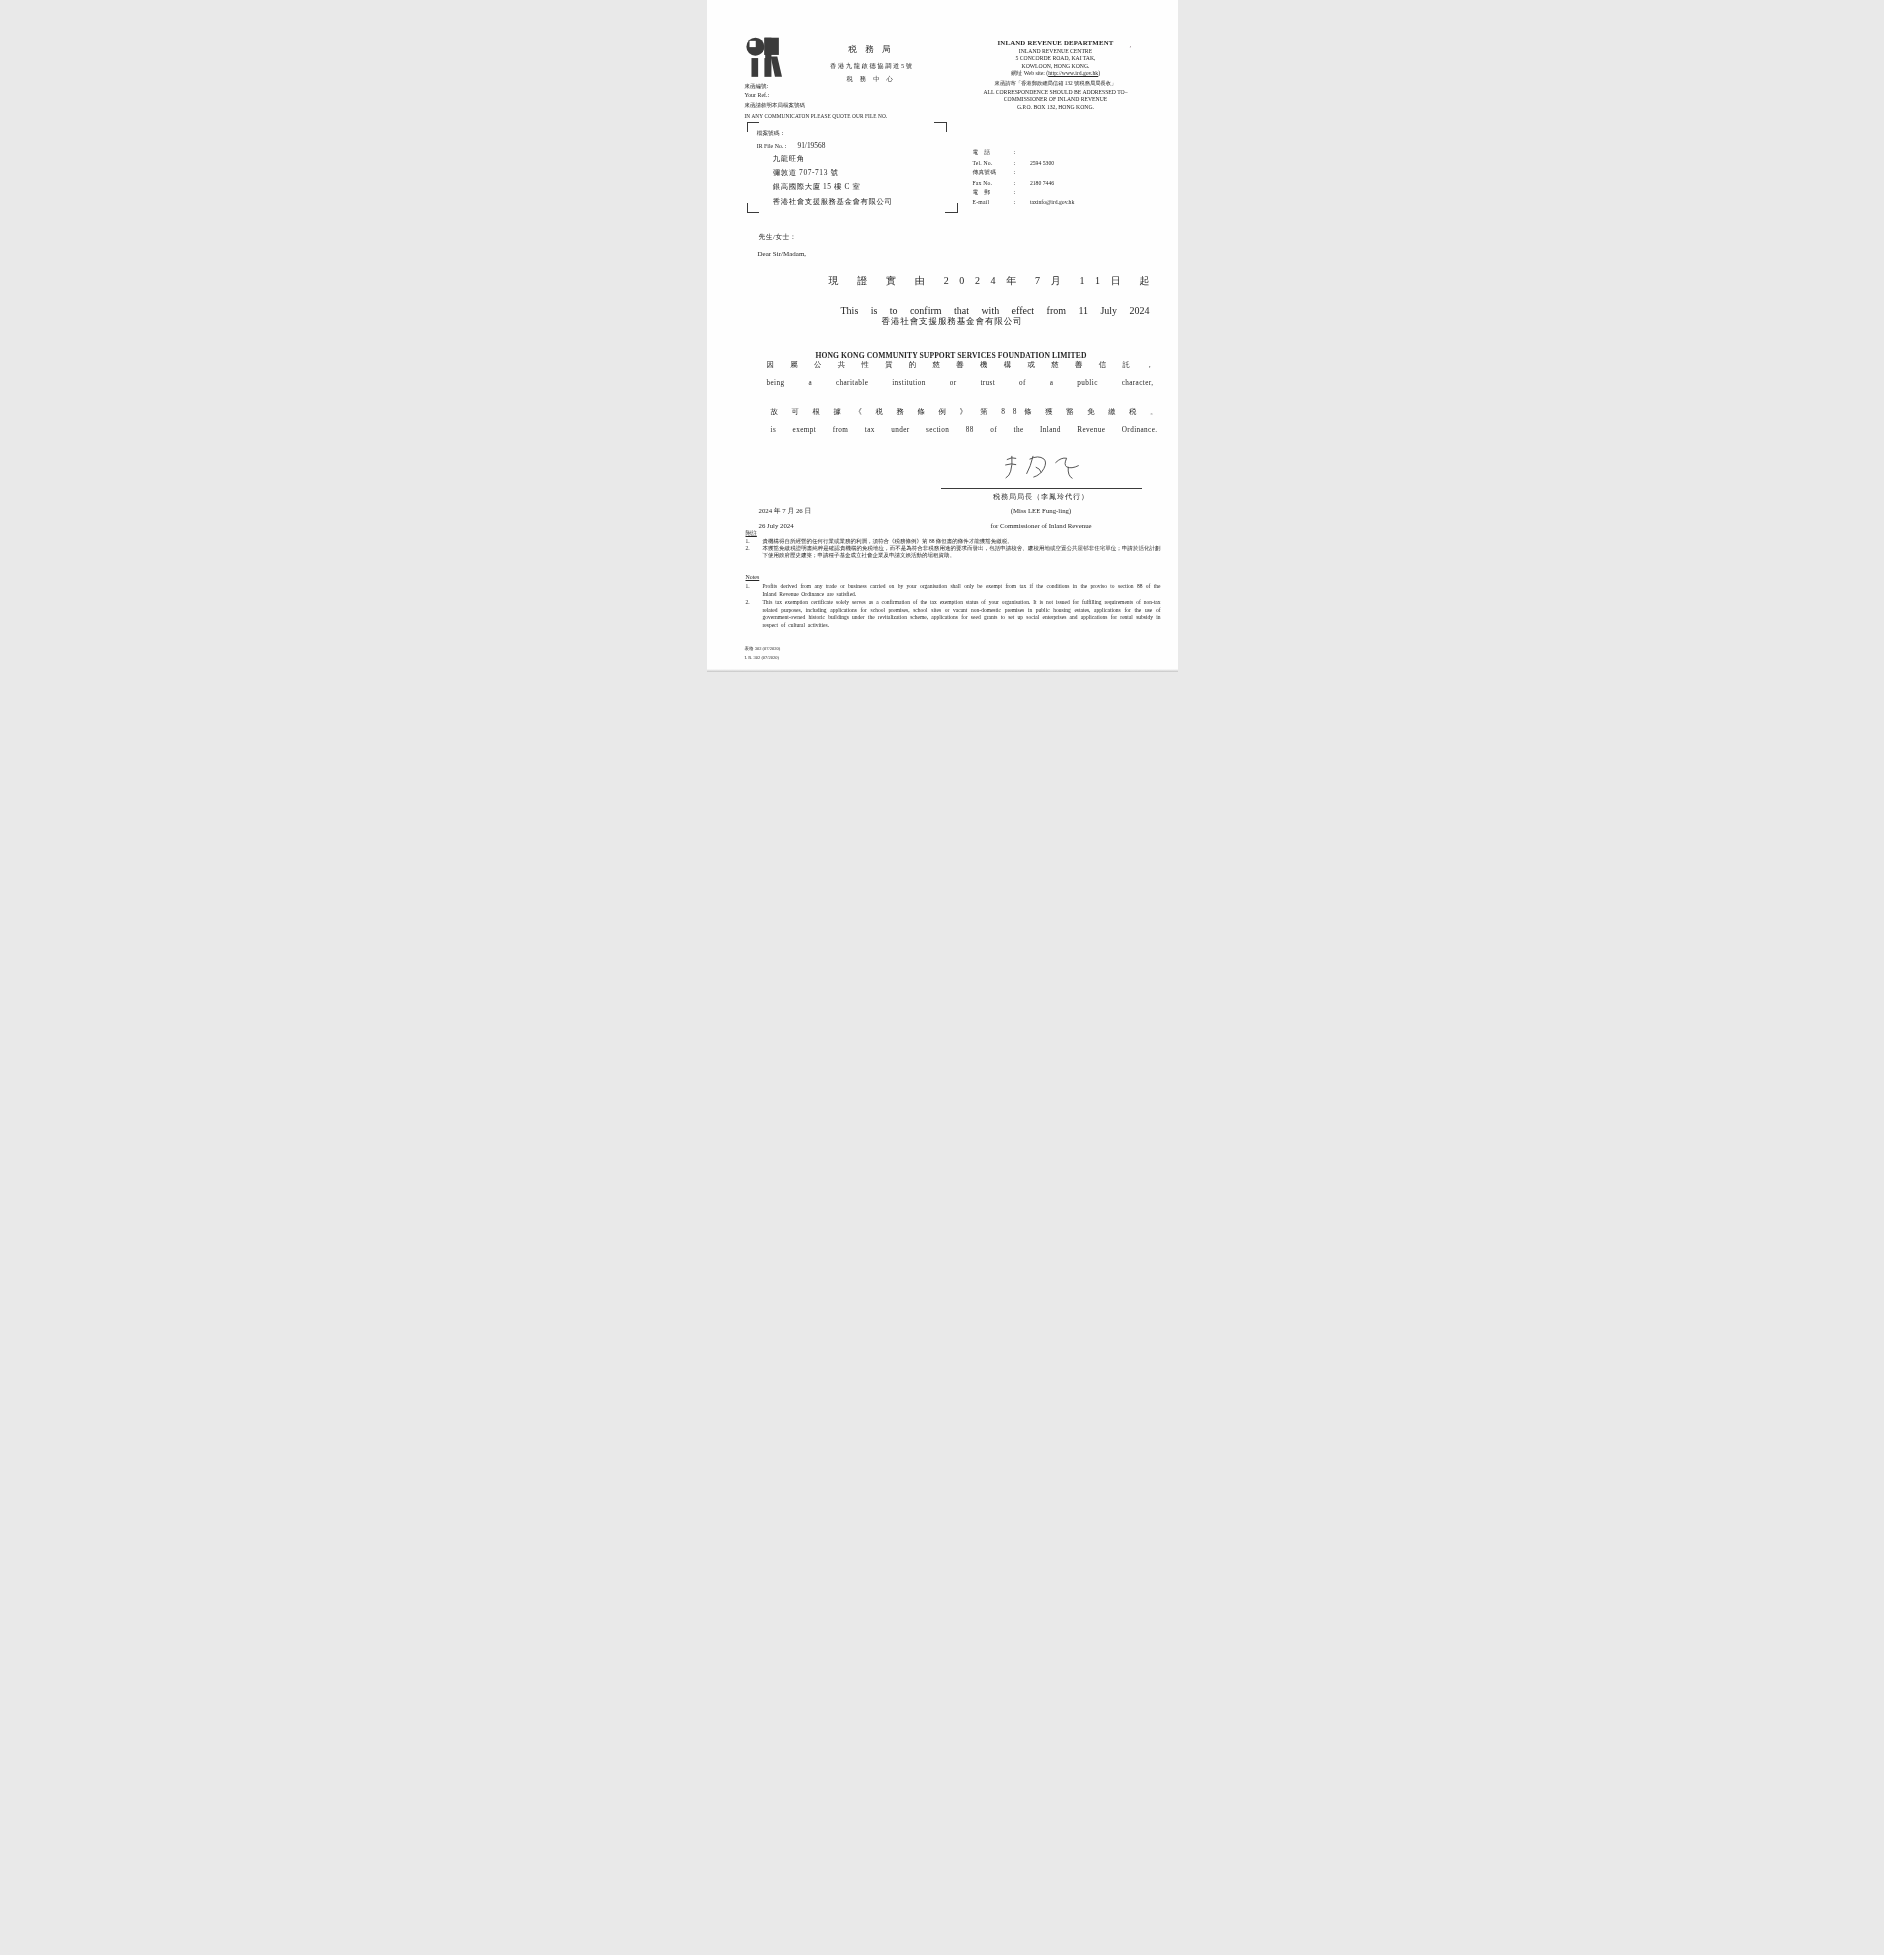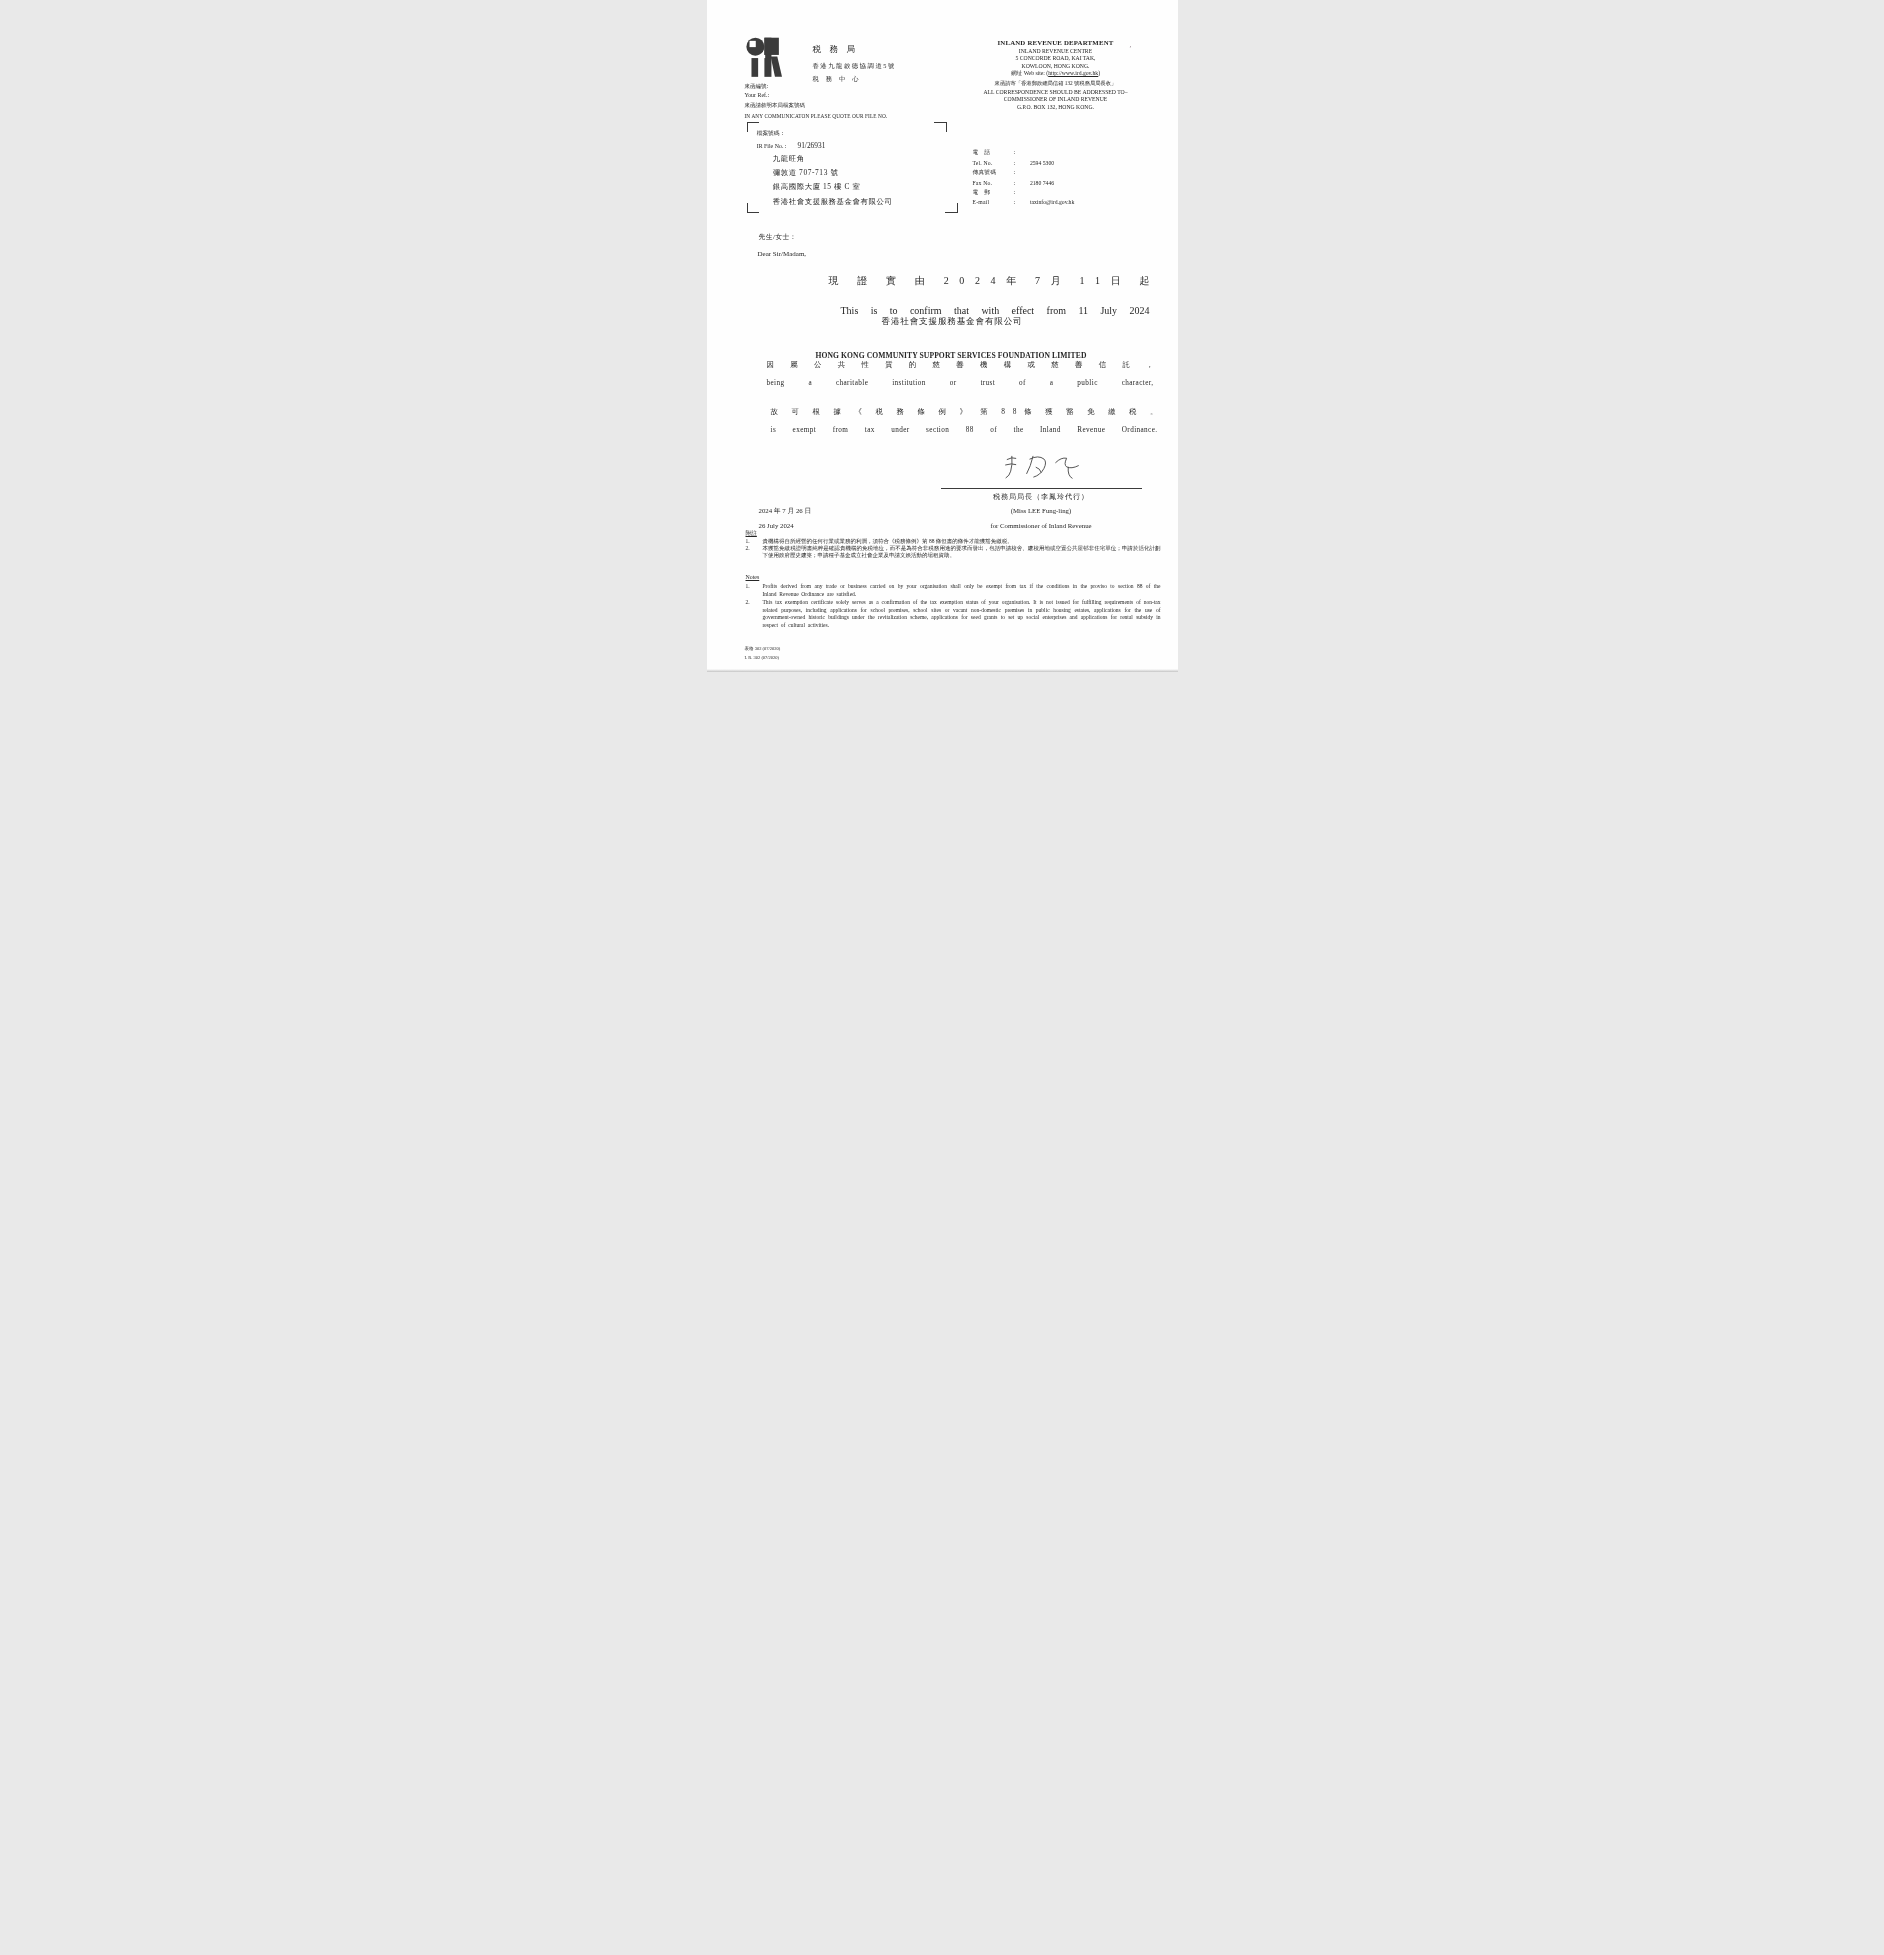--- a/index.html
+++ b/index.html
@@ -9,21 +9,21 @@
     font-family:"Liberation Serif","DejaVu Serif",serif;
     color:#262626;
   }
   .abs { position:absolute; }
   .ctr { text-align:center; }
   .jline { text-align:justify; text-align-last:justify; }
   .small { font-size:4.5px; }
 
   
   .logo-box { left:39px; top:36px; width:36px; height:41px; }
-  .hdr-center { left:106px; top:44px; width:117px; text-align:left; }
+  .hdr-center { left:106px; top:44px; width:117px; text-align:center; }
   .hdr-center .l1 { font-size:8.6px; letter-spacing:3.1px; margin-bottom:5.5px; }
   .hdr-center .l2 { font-size:6.3px; margin-bottom:4.7px; }
   .hdr-center .l3 { font-size:6.3px; letter-spacing:2.7px; }
   .hdr-right { left:269px; top:39px; width:160px; text-align:center; }
   .hdr-right div { margin-bottom:1.6px; }
   .hdr-right .b1 { font-size:6.8px; font-weight:bold; letter-spacing:0.2px; }
   .hdr-right .r { font-size:5.7px; }
   .hdr-right .cjk { font-size:5.3px; }
   .url-underline { text-decoration:underline; }
   .pen-mark { left:423px; top:42px; width:3.9px; height:6.3px; color:#6a5560; font-size:5.9px; transform:rotate(12deg); }
@@ -144,21 +144,21 @@
     <div class="c4">IN ANY COMMUNICATON PLEASE QUOTE OUR FILE NO.</div>
   </div>
 
   <div class="abs window">
     <div class="corner tl"></div>
     <div class="corner tr"></div>
     <div class="corner bl"></div>
     <div class="corner br"></div>
     <div class="win-inner">
       <div class="file-label-cn">檔案號碼：</div>
-      <div class="file-row"><span>IR File No. :</span><span class="file-no">91/26931</span></div>
+      <div class="file-row"><span>IR File No. :</span><span class="file-no">91/19568</span></div>
       <div class="addr-line">九龍旺角</div>
       <div class="addr-line">彌敦道 707-713 號</div>
       <div class="addr-line">銀高國際大廈 15 樓 C 室</div>
       <div class="addr-line">香港社會支援服務基金會有限公司</div>
     </div>
   </div>
 
   <div class="abs contact">
     <div class="row">
         <span class="lab">電　話</span>

